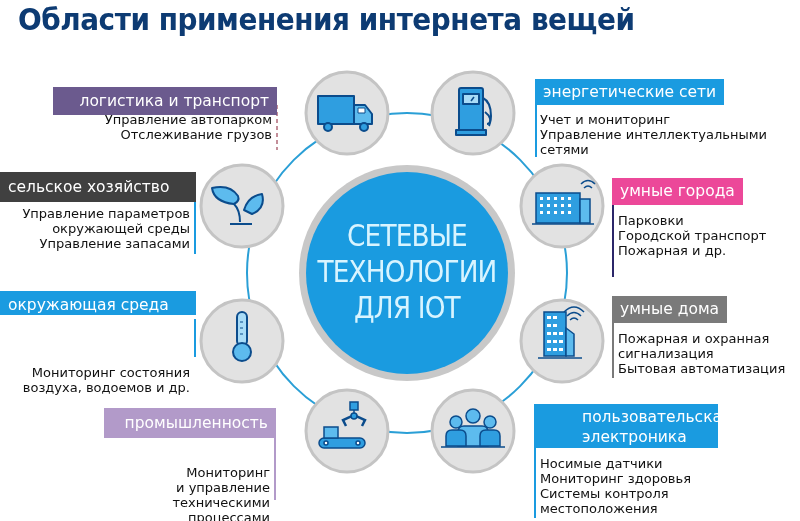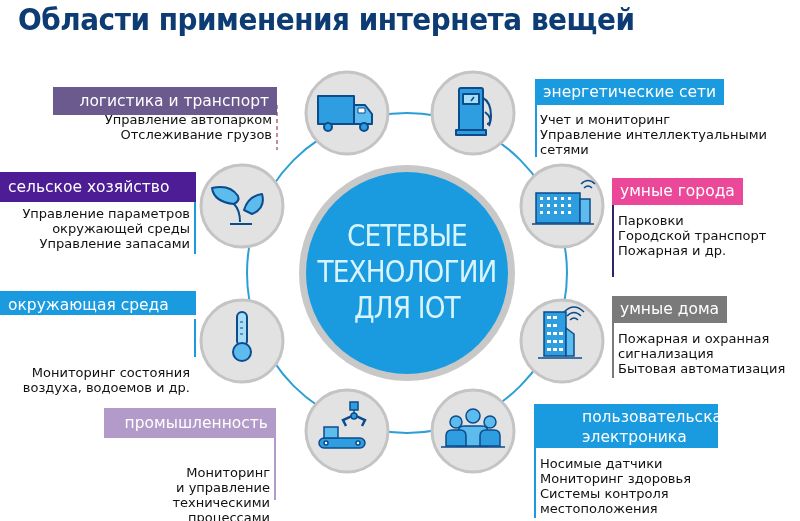--- a/index.html
+++ b/index.html
@@ -152,21 +152,21 @@
 </div>
 
 <div class="label" style="left:535px;top:79px;height:26px;line-height:26px;background:#1a9be0;">энергетические сети</div>
 <div class="vbar" style="left:535px;top:105px;height:52px;background:#1a9be0;"></div>
 <div class="desc" style="left:540px;top:112px;">
   <div>Учет и мониторинг</div>
   <div>Управление интеллектуальными</div>
   <div>сетями</div>
 </div>
 
-<div class="label" style="left:0;top:172px;width:196px;height:30px;line-height:30px;background:#4c1d95;box-sizing:border-box;">сельское хозяйство</div>
+<div class="label" style="left:0;top:172px;width:196px;height:30px;line-height:30px;background:#404040;box-sizing:border-box;">сельское хозяйство</div>
 <div class="vbar" style="left:194px;top:202px;height:52px;background:#1a9be0;"></div>
 <div class="desc right" style="left:0;top:206px;width:190px;">
   <div>Управление параметров</div>
   <div>окружающей среды</div>
   <div>Управление запасами</div>
 </div>
 
 <div class="label" style="left:612px;top:178px;height:27px;line-height:27px;background:#ec4899;">умные города</div>
 <div class="vbar" style="left:612px;top:205px;height:72px;background:#2b2669;"></div>
 <div class="desc" style="left:618px;top:213px;">

